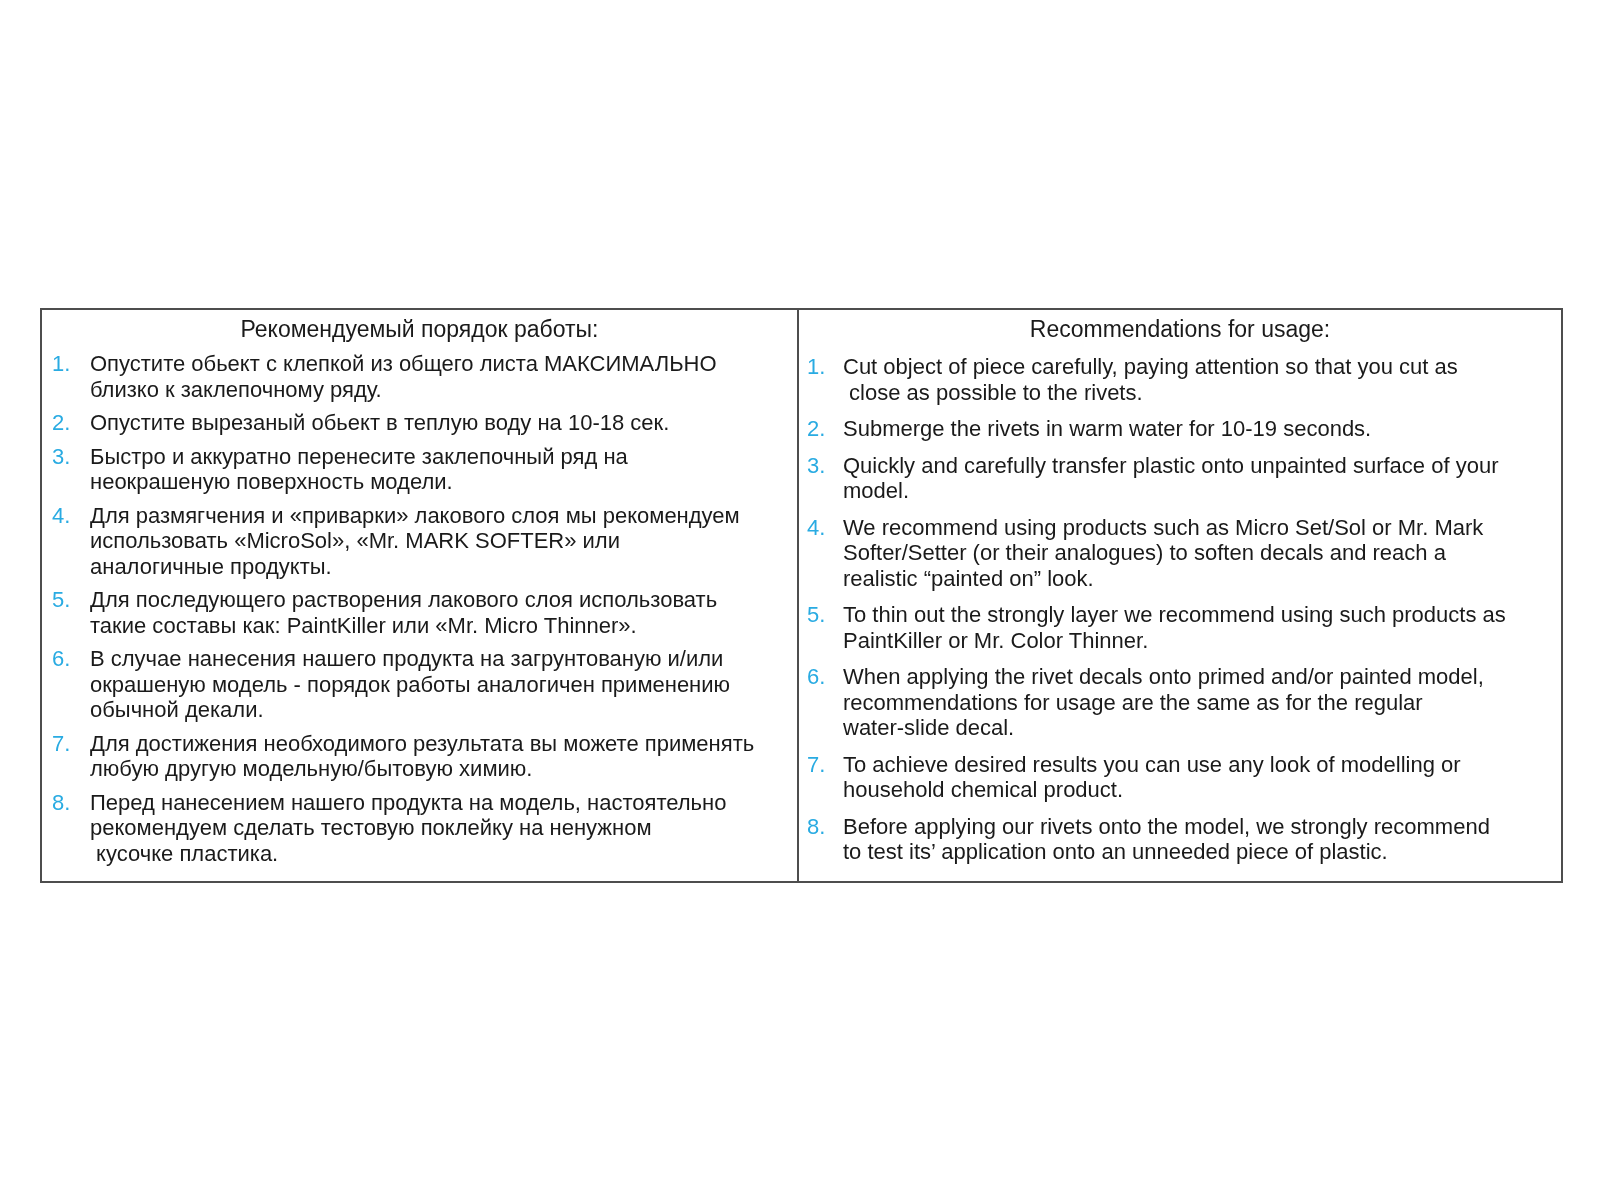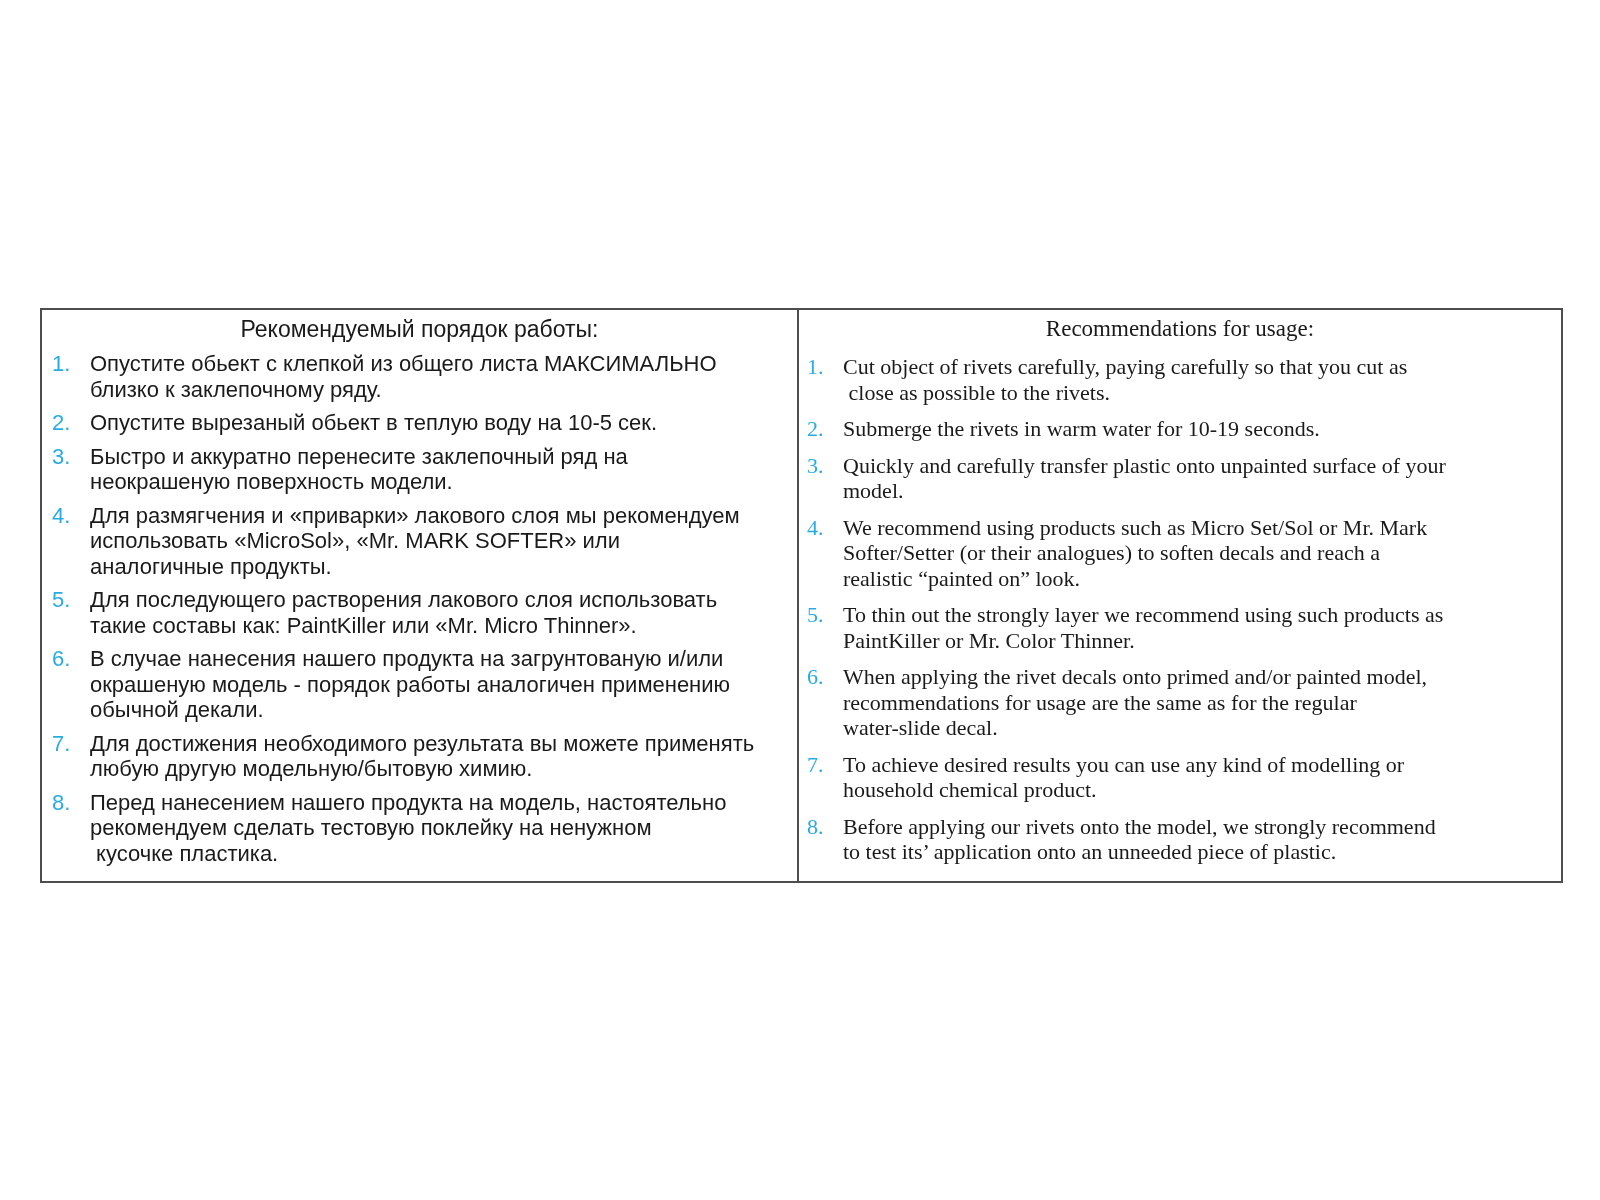--- a/index.html
+++ b/index.html
@@ -32,21 +32,20 @@
     padding-top: 5px;
     overflow: visible;
   }
   .col-left {
     width: 757px;
     flex: 0 0 757px;
     border-right: 2px solid var(--border);
   }
   .col-right {
     flex: 1 1 auto;
-    font-family: Liberation Serif, serif;
   }
   .col-title {
     text-align: center;
     font-size: 23px;
     line-height: 28px;
     color: var(--text);
     white-space: pre;
   }
   .item {
     display: flex;
@@ -86,21 +85,21 @@
   <div class="col col-left">
     <div class="col-title">Рекомендуемый порядок работы:</div>
 
     <div class="item">
       <span class="num">1.</span>
       <span class="txt">Опустите обьект с клепкой из общего листа МАКСИМАЛЬНО
 близко к заклепочному ряду.</span>
     </div>
     <div class="item">
       <span class="num">2.</span>
-      <span class="txt">Опустите вырезаный обьект в теплую воду на 10-5 сек.</span>
+      <span class="txt">Опустите вырезаный обьект в теплую воду на 10-18 сек.</span>
     </div>
     <div class="item">
       <span class="num">3.</span>
       <span class="txt">Быстро и аккуратно перенесите заклепочный ряд на
 неокрашеную поверхность модели.</span>
     </div>
     <div class="item">
       <span class="num">4.</span>
       <span class="txt">Для размягчения и «приварки» лакового слоя мы рекомендуем
 использовать «MicroSol», «Mr. MARK SOFTER» или
@@ -128,21 +127,21 @@
 рекомендуем сделать тестовую поклейку на ненужном
  кусочке пластика.</span>
     </div>
   </div>
 
   <div class="col col-right">
     <div class="col-title">Recommendations for usage:</div>
 
     <div class="item">
       <span class="num">1.</span>
-      <span class="txt">Cut object of rivets carefully, paying carefully so that you cut as
+      <span class="txt">Cut object of piece carefully, paying attention so that you cut as
  close as possible to the rivets.</span>
     </div>
     <div class="item">
       <span class="num">2.</span>
       <span class="txt">Submerge the rivets in warm water for 10-19 seconds.</span>
     </div>
     <div class="item">
       <span class="num">3.</span>
       <span class="txt">Quickly and carefully transfer plastic onto unpainted surface of your
 model.</span>
@@ -159,21 +158,21 @@
 PaintKiller or Mr. Color Thinner.</span>
     </div>
     <div class="item">
       <span class="num">6.</span>
       <span class="txt">When applying the rivet decals onto primed and/or painted model,
 recommendations for usage are the same as for the regular
 water-slide decal.</span>
     </div>
     <div class="item">
       <span class="num">7.</span>
-      <span class="txt">To achieve desired results you can use any kind of modelling or
+      <span class="txt">To achieve desired results you can use any look of modelling or
 household chemical product.</span>
     </div>
     <div class="item">
       <span class="num">8.</span>
       <span class="txt">Before applying our rivets onto the model, we strongly recommend
 to test its’ application onto an unneeded piece of plastic.</span>
     </div>
   </div>
 
 </div>

